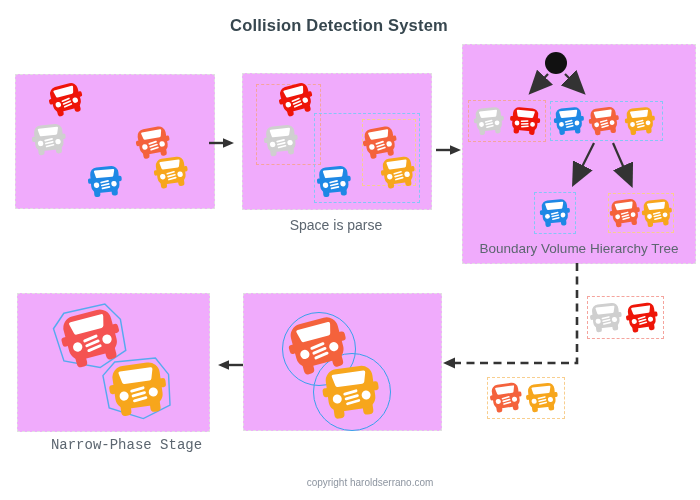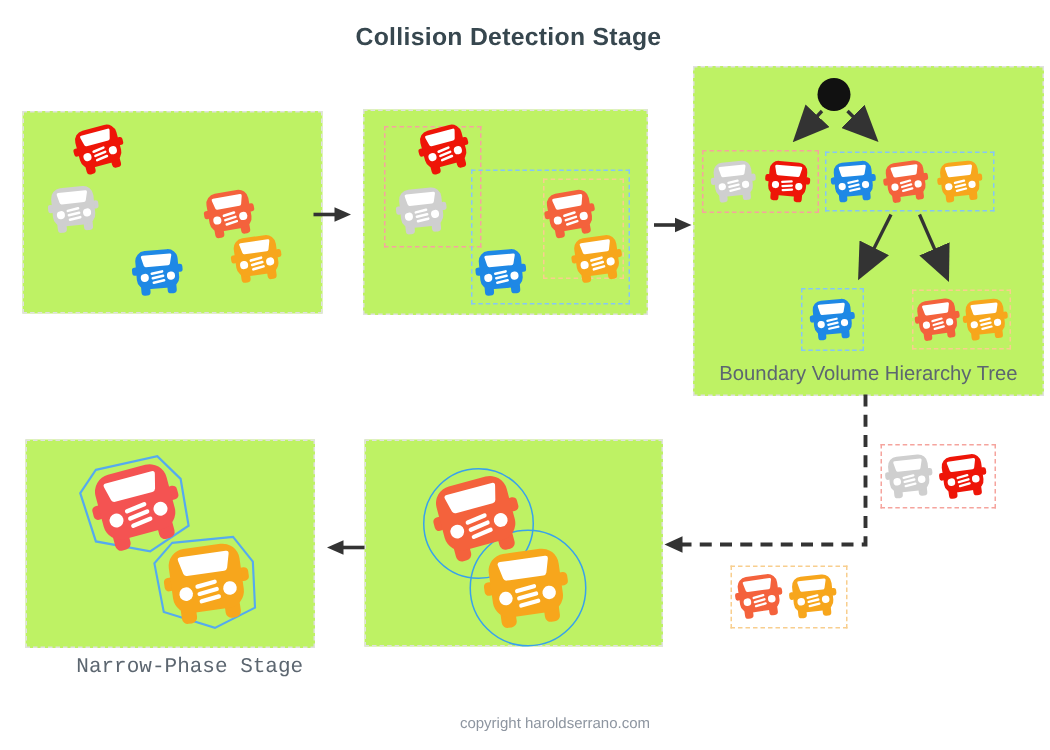--- a/index.html
+++ b/index.html
@@ -6,21 +6,21 @@
   .canvas{
     position:relative;width:700px;height:500px;background:#ffffff;overflow:hidden;
     font-family:"Liberation Sans","DejaVu Sans",sans-serif;
   }
   .title{
     position:absolute;left:0;top:16px;width:678px;margin:0;
     text-align:center;font-size:16.5px;font-weight:bold;color:var(--title);
     letter-spacing:.2px;
   }
   .panel{
-    position:absolute;border:1px dashed var(--panel-border);background:#bef264;
+    position:absolute;border:1px dashed var(--panel-border);background:#f0abfc;
   }
   .plabel{
     position:absolute;text-align:center;font-size:14px;color:var(--label);
   }
   .bvh-label{
     position:absolute;left:0;right:0;bottom:7px;text-align:center;
     font-size:13.5px;color:var(--label);
   }
   .copyright{
     position:absolute;left:220px;top:477px;width:300px;text-align:center;
@@ -67,21 +67,21 @@
             <rect x="37" y="62" width="26" height="5" rx="2.5"></rect>
           </g>
         </g>
       </symbol>
       <marker id="ah" markerWidth="11" markerHeight="10" refX="8" refY="5" orient="auto">
         <polygon points="0,0 11,5 0,10" style="fill:var(--arrow-dark)"></polygon>
       </marker>
     </defs>
   </svg>
 
-  <h1 class="title">Collision Detection Stage</h1>
+  <h1 class="title">Collision Detection System</h1>
 
   <div class="panel" style="left:15px;top:74px;width:198px;height:133px;">
     <svg class="car" width="34" height="31" viewBox="0 0 100 92" style="left:33px;top:9px;color:var(--car-red);transform:rotate(-15deg)">
         <use href="#car-shape"></use>
       </svg>
     <svg class="car" width="34" height="31" viewBox="0 0 100 92" style="left:16px;top:49px;color:var(--car-gray);transform:rotate(-6deg)">
         <use href="#car-shape"></use>
       </svg>
     <svg class="car" width="34" height="31" viewBox="0 0 100 92" style="left:120px;top:52px;color:var(--car-tomato);transform:rotate(-10deg)">
         <use href="#car-shape"></use>
@@ -112,20 +112,21 @@
     <svg class="car" width="34" height="31" viewBox="0 0 100 92" style="left:120px;top:53px;color:var(--car-tomato);transform:rotate(-10deg)">
         <use href="#car-shape"></use>
       </svg>
     <svg class="car" width="34" height="31" viewBox="0 0 100 92" style="left:74px;top:92px;color:var(--car-blue);transform:rotate(-5deg)">
         <use href="#car-shape"></use>
       </svg>
     <svg class="car" width="34" height="31" viewBox="0 0 100 92" style="left:138px;top:83px;color:var(--car-yellow);transform:rotate(-8deg)">
         <use href="#car-shape"></use>
       </svg>
   </div>
+  <div class="plabel" style="left:242px;top:217px;width:188px;">Space is parse</div>
 
   <svg class="flow-arrow" width="27" height="14" style="left:435px;top:143px;">
     <line x1="1" y1="7" x2="17" y2="7" style="stroke:var(--arrow-dark)" stroke-width="2.4"></line>
     <polygon points="26,7 15,2.2 15,11.8" style="fill:var(--arrow-dark)"></polygon>
   </svg>
 
   <div class="panel" style="left:462px;top:44px;width:232px;height:218px;">
     <div class="root-node" style="left:82px;top:7px;"></div>
     <svg class="tree-arrows" width="232" height="218" style="left:0;top:0;">
       <line x1="85" y1="29" x2="70" y2="45" style="stroke:var(--arrow-dark)" stroke-width="2.2" marker-end="url(#ah)"></line>

